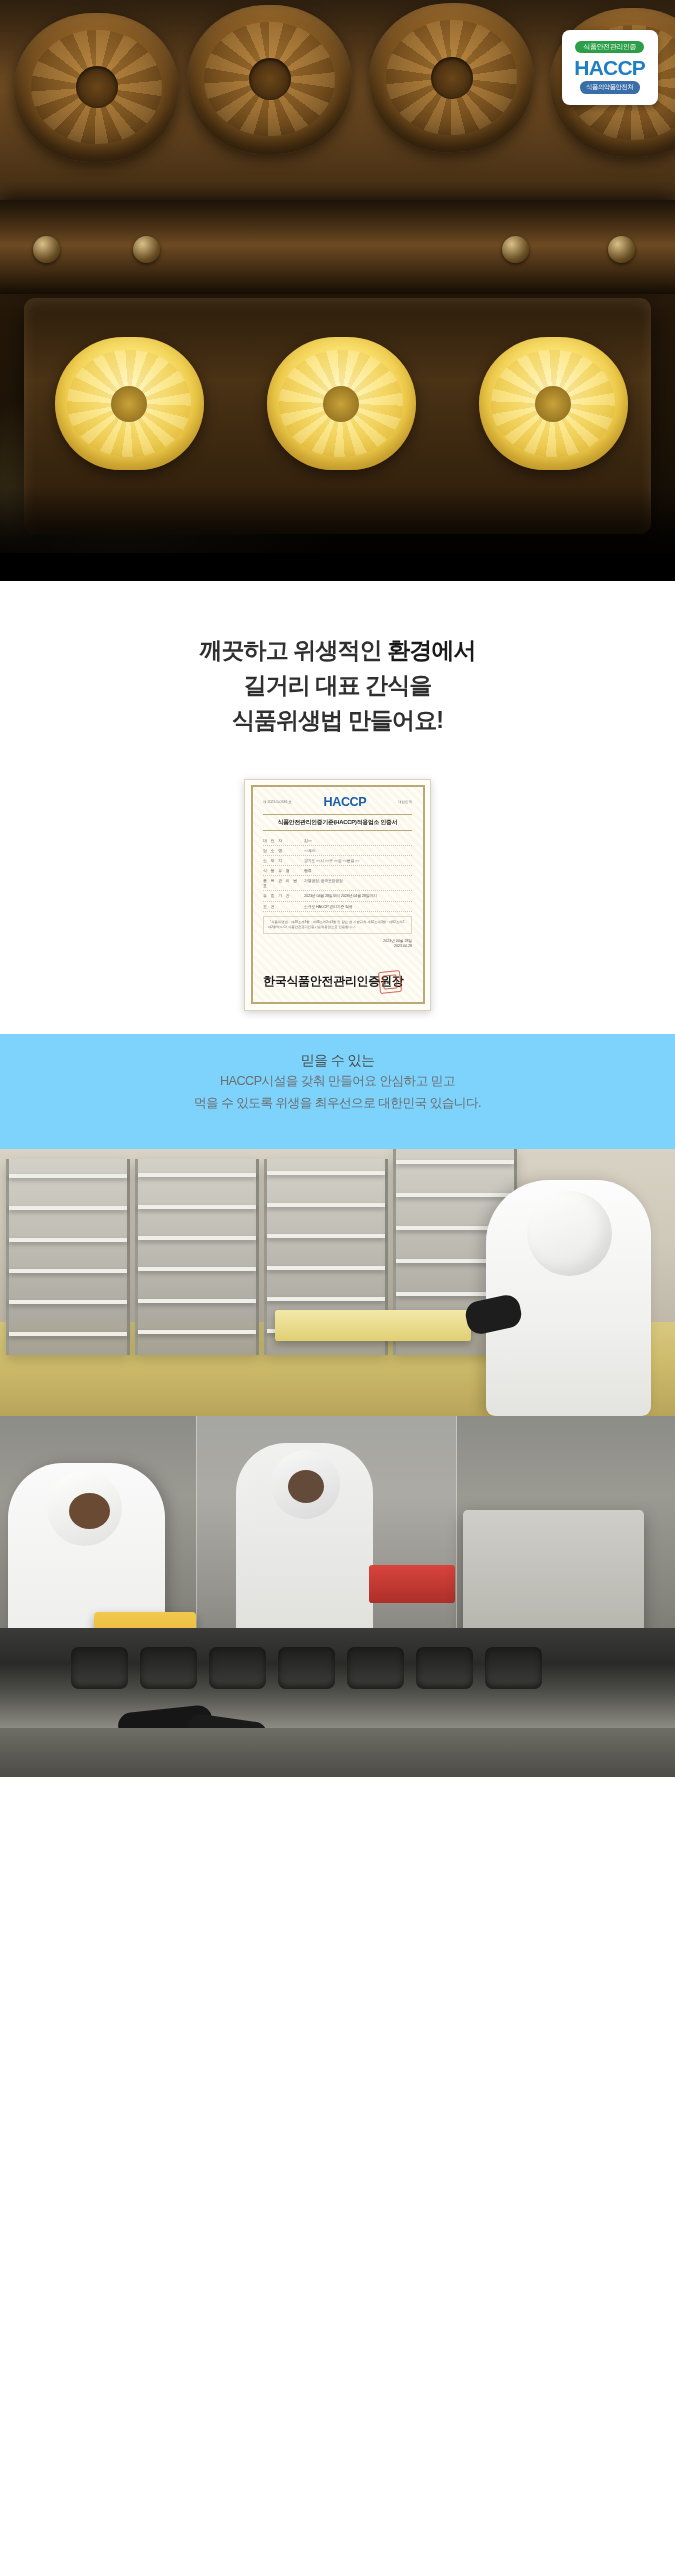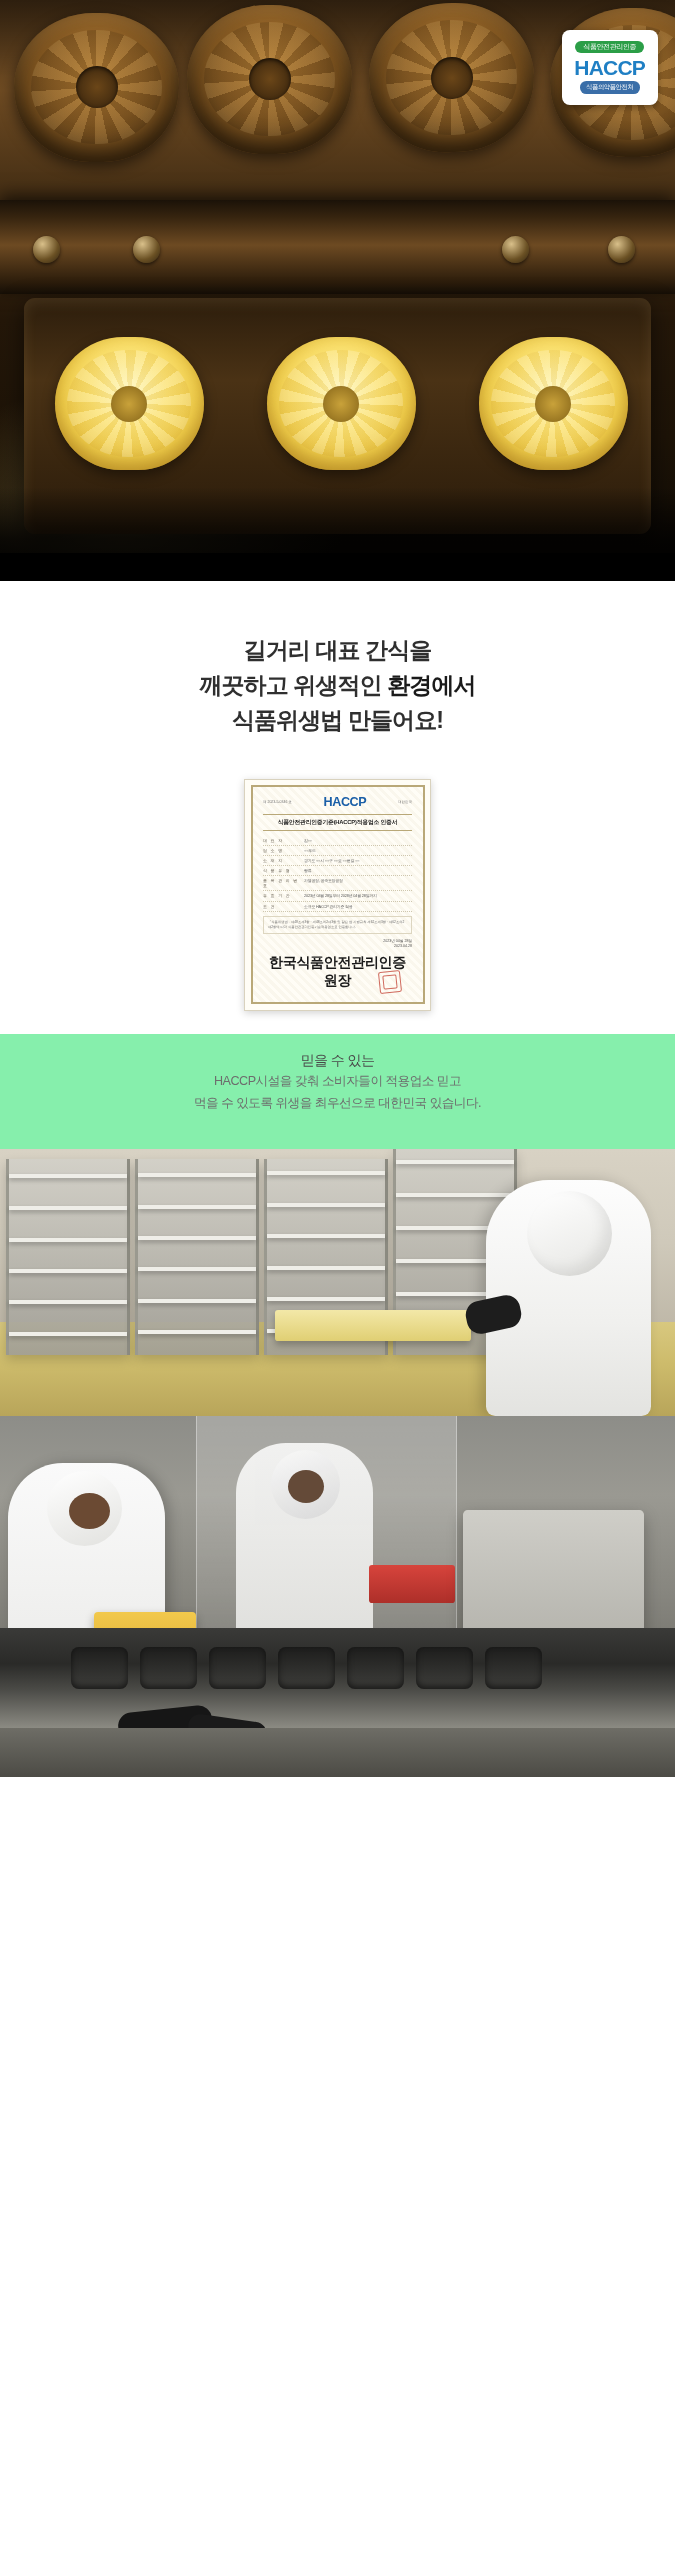--- a/index.html
+++ b/index.html
@@ -287,22 +287,21 @@
   }
   .cert-date {
     margin-top: 4.7px;
     text-align: right;
     font-size: 3.6px;
     color: #555;
     line-height: 1.5;
   }
   .cert-issuer {
     margin-top: auto;
-    text-align: center;
-    font-size: 14px;
+    font-size: 12px;
     font-weight: bold;
     color: #1a1a1a;
     letter-spacing: -0.3px;
     position: relative;
     padding-bottom: 4.7px;
   }
   .cert-seal {
     position: absolute;
     right: 11px;
     bottom: 1.6px;
@@ -315,21 +314,21 @@
   .cert-seal::after {
     content: "";
     position: absolute;
     inset: 3.1px;
     border: 0.8px solid #c0392b;
     border-radius: 1.6px;
   }
 
   
   .haccp-sec {
-    background: #86efac;
+    background: #7dd3fc;
     text-align: center;
     padding: 17.3px 0 35px;
   }
   .haccp-kicker {
     font-size: 14px;
     color: #4a4a4a;
     letter-spacing: -0.6px;
   }
   .haccp-big {
     font-size: 32px;
@@ -588,24 +587,24 @@
       <div class="bg-top">식품안전관리인증</div>
       <div class="bg-main">HACCP</div>
       <div class="bg-sub">식품의약품안전처</div>
     </div>
 
     <span class="sr-only">gyeran-ppang baking machine photo</span>
   </section>
 
   <section class="headline-sec">
     <div class="headline">
-      <div>길거리 대표 간식을</div>
       <div>
         <span>깨끗하고 위생적인 </span><span class="hl-strong">환경에서</span>
       </div>
+      <div>길거리 대표 간식을</div>
       <div>식품위생법 만들어요!</div>
     </div>
   </section>
 
   <section class="cert-wrap">
     <div class="cert">
       <div class="cert-inner"></div>
       <div class="cert-content">
         <div class="cert-topline">
           <span class="cert-no">제 2023-5-0346 호</span>
@@ -657,21 +656,21 @@
           <span>한국식품안전관리인증원장</span>
           <span class="cert-seal"></span>
         </div>
       </div>
     </div>
   </section>
 
   <section class="haccp-sec">
     <div class="haccp-kicker">믿을 수 있는</div>
     <div class="haccp-desc">
-      <div>HACCP시설을 갖춰 소비자들이 적용업소 믿고</div>
+      <div>HACCP시설을 갖춰 만들어요 안심하고 믿고</div>
       <div>먹을 수 있도록 위생을 최우선으로 대한민국 있습니다.</div>
     </div>
   </section>
 
   <section class="photo2">
     <div class="p2-bg"></div>
     <div class="p2-floor"></div>
 
     <div class="rack r1">
       <div class="shelf" style="top:15.7px"></div>

